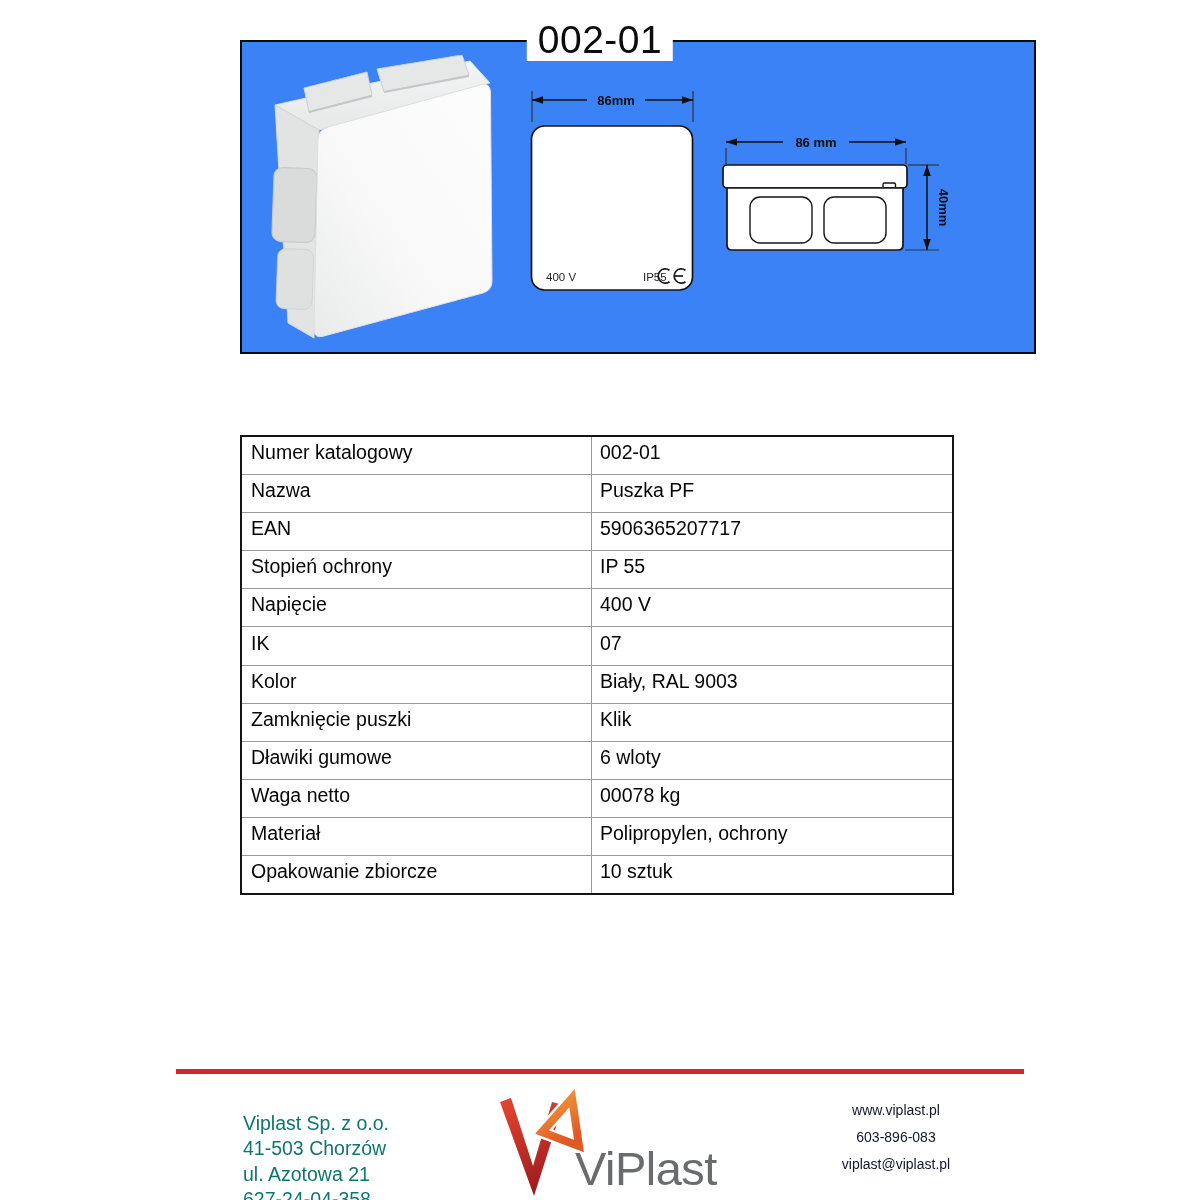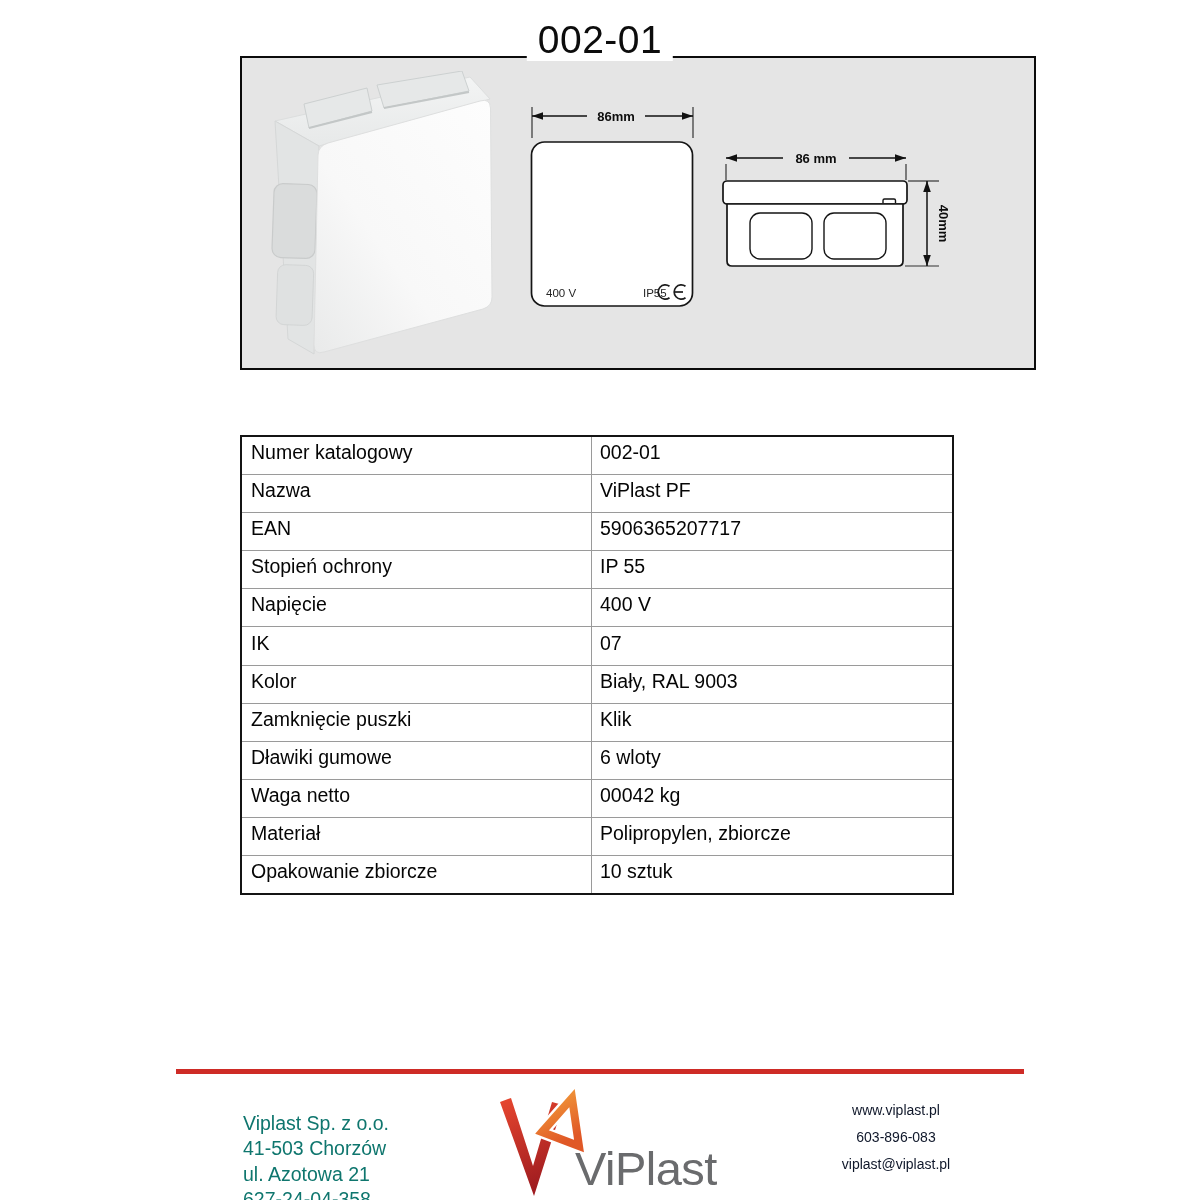--- a/index.html
+++ b/index.html
@@ -4,22 +4,22 @@
 <style>
   html,body{margin:0;padding:0;background:#fff;}
   body{width:1200px;height:1200px;position:relative;font-family:"Liberation Sans",sans-serif;color:#000;overflow:hidden;}
 
   .page-title{
     position:absolute;left:600px;top:18px;transform:translateX(-50%);
     background:#fff;padding:0 11px;font-size:39px;line-height:43px;
     letter-spacing:0.5px;white-space:nowrap;z-index:3;color:#0c0c0c;
   }
   .photo-box{
-    position:absolute;left:240px;top:56px;width:796px;height:314px;
-    border:2.5px solid #0b0b0b;box-sizing:border-box;background:#e5e5e5;
+    position:absolute;left:240px;top:40px;width:796px;height:314px;
+    border:2.5px solid #0b0b0b;box-sizing:border-box;background:#3b82f6;
   }
   .abs{position:absolute;}
 
   
   .spec-table{
     position:absolute;left:240px;top:435px;width:714px;box-sizing:border-box;
     border-collapse:collapse;table-layout:fixed;
   }
   .spec-table{border:2.5px solid #141414;}
   .spec-table td{
@@ -126,21 +126,21 @@
   </div>
 
   <table class="spec-table">
     <tbody>
       <tr>
         <td class="col-label">Numer katalogowy</td>
         <td class="val">002-01</td>
       </tr>
       <tr>
         <td class="col-label">Nazwa</td>
-        <td class="val">ViPlast PF</td>
+        <td class="val">Puszka PF</td>
       </tr>
       <tr>
         <td class="col-label">EAN</td>
         <td class="val">5906365207717</td>
       </tr>
       <tr>
         <td class="col-label">Stopień ochrony</td>
         <td class="val">IP 55</td>
       </tr>
       <tr>
@@ -158,25 +158,25 @@
       <tr>
         <td class="col-label">Zamknięcie puszki</td>
         <td class="val">Klik</td>
       </tr>
       <tr>
         <td class="col-label">Dławiki gumowe</td>
         <td class="val">6 wloty</td>
       </tr>
       <tr>
         <td class="col-label">Waga netto</td>
-        <td class="val">00042 kg</td>
+        <td class="val">00078 kg</td>
       </tr>
       <tr>
         <td class="col-label">Materiał</td>
-        <td class="val">Polipropylen, zbiorcze</td>
+        <td class="val">Polipropylen, ochrony</td>
       </tr>
       <tr>
         <td class="col-label">Opakowanie zbiorcze</td>
         <td class="val">10 sztuk</td>
       </tr>
     </tbody>
   </table>
 
   <div>
     <div class="footer-rule" style="background: rgb(206, 43, 38);"></div>

